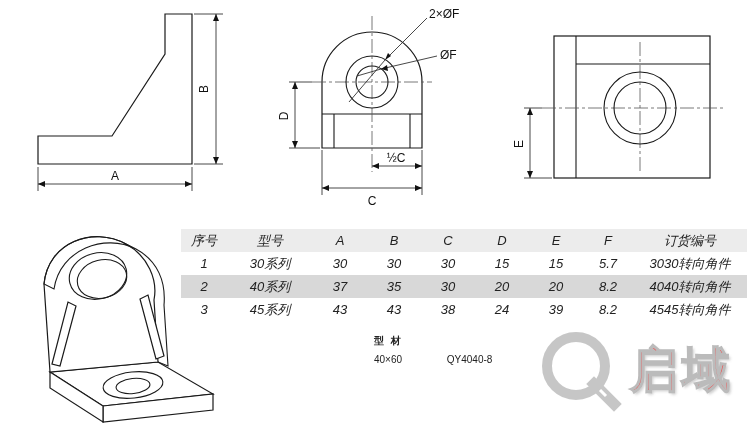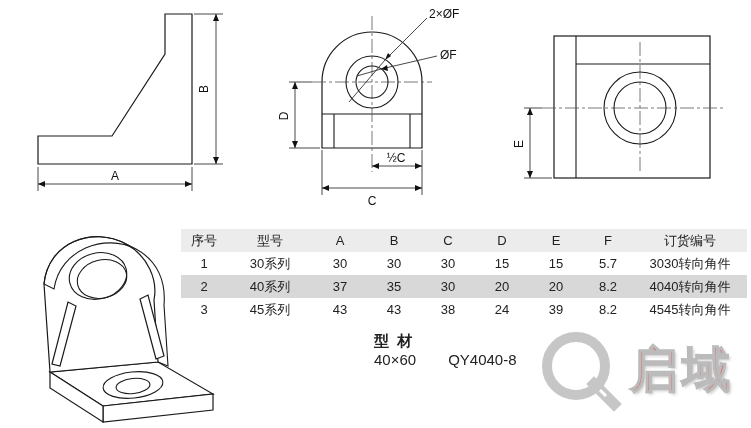--- a/index.html
+++ b/index.html
@@ -12,27 +12,27 @@
   .v4{left:8px;top:214px;}
   svg{display:block;}
   svg text{font-family:"Liberation Sans",sans-serif;font-size:12px;fill:#111;}
   .outline{fill:#fff;stroke:#1a1a1a;stroke-width:1.2;}
   .edge{fill:none;stroke:#1a1a1a;stroke-width:1.1;}
   .thin{fill:none;stroke:#333;stroke-width:0.9;}
   .cl{fill:none;stroke:#555;stroke-width:0.8;stroke-dasharray:14 3 3 3;}
   .arr{fill:#111;stroke:none;}
   
   table.spec{position:absolute;left:181px;top:229px;width:566px;border-collapse:collapse;
-             table-layout:fixed;font-size:13px;}
+             table-layout:fixed;font-size:13px;font-style:italic;}
   table.spec th,table.spec td{font-weight:normal;text-align:center;height:21px;padding:1px 2px;
              white-space:nowrap;overflow:hidden;}
   table.spec thead tr{background:#ececec;}
   table.spec tr.alt{background:#d8d8d8;}
   
-  .materials{position:absolute;left:374px;top:332px;font-size:15px;line-height:17px;}
+  .materials{position:absolute;left:374px;top:332px;font-size:10px;line-height:17px;}
   .mat-title{font-weight:bold;letter-spacing:2px;margin-bottom:2px;}
   .mat-row span.size{display:inline-block;width:70px;}
   
   .watermark{position:absolute;left:530px;top:324px;display:flex;align-items:center;opacity:.95;}
   .wm-text{font-size:48px;font-weight:bold;letter-spacing:4px;color:#ef4444;
            -webkit-text-stroke:1.5px #b8b8b8;text-shadow:2px 2px 3px #c9c9c9;}
 </style>
 </head>
 <body>
 

